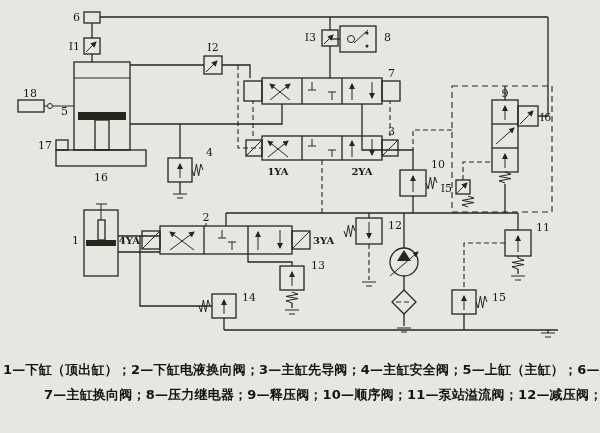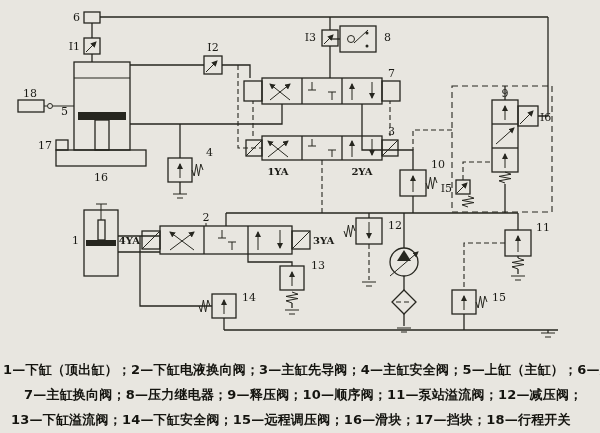--- a/index.html
+++ b/index.html
@@ -9,21 +9,21 @@
   .s{stroke:#26261f;fill:none;stroke-width:1.3;}
   .sthin{stroke:#26261f;fill:none;stroke-width:1;}
   .d{stroke:#26261f;fill:none;stroke-width:1.1;stroke-dasharray:5 3;}
   .dbox{stroke:#26261f;fill:none;stroke-width:1.1;stroke-dasharray:6 4;}
   .fillink{fill:#26261f;stroke:none;}
   text.lbl{font-family:"DejaVu Serif","Liberation Serif",serif;font-size:11px;fill:#1b1b16;}
   text.ya{font-family:"DejaVu Serif","Liberation Serif",serif;font-size:10px;font-weight:bold;fill:#1b1b16;}
   .legend{padding-top:5px;}
   .lg{font-size:13px;font-weight:600;color:#14140f;line-height:25px;letter-spacing:0.2px;white-space:nowrap;}
   .lg1{padding-left:3px;}
-  .lg2{padding-left:24px;}
+  .lg2{padding-left:44px;}
   .lg3{padding-left:11px;}
 </style>
 </head>
 <body>
 
 <div class="page">
 
   <svg width="600" height="352" viewBox="0 0 600 352">
     <defs>
       <marker id="ah" markerWidth="8" markerHeight="8" refX="5" refY="3" orient="auto">
@@ -290,16 +290,15 @@
       <text class="lbl" x="311" y="269">13</text>
       <text class="lbl" x="242" y="301">14</text>
       <text class="lbl" x="536" y="231">11</text>
       <text class="lbl" x="492" y="301">15</text>
     </g>
   </svg>
 
   <div class="legend">
     <div class="lg lg1">1—下缸（顶出缸）；2—下缸电液换向阀；3—主缸先导阀；4—主缸安全阀；5—上缸（主缸）；6—充液箱；</div>
     <div class="lg lg2">7—主缸换向阀；8—压力继电器；9—释压阀；10—顺序阀；11—泵站溢流阀；12—减压阀；</div>
-    <div class="lg lg3">13—下缸溢流阀；14—下缸安全阀；15—远程调压阀；16—滑块；17—挡块；18—行程开关</div>
   </div>
 
 </div>
 
 </body></html>

